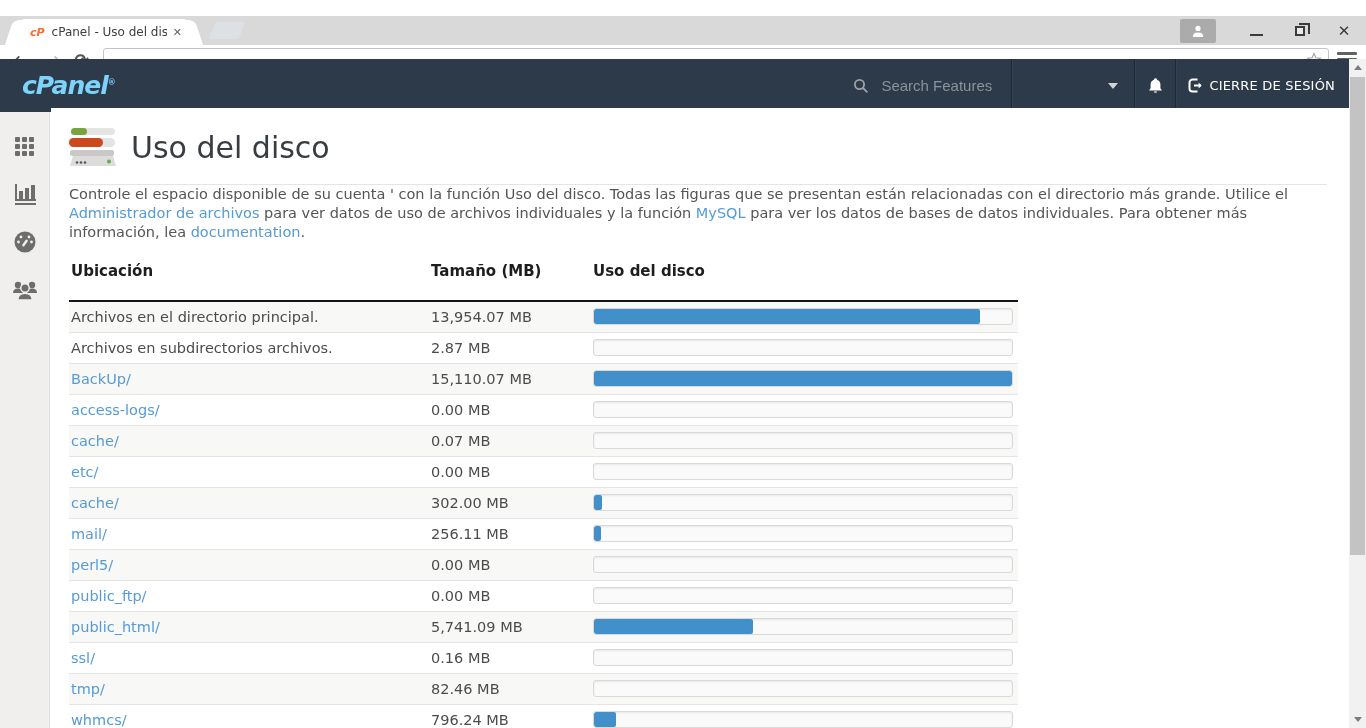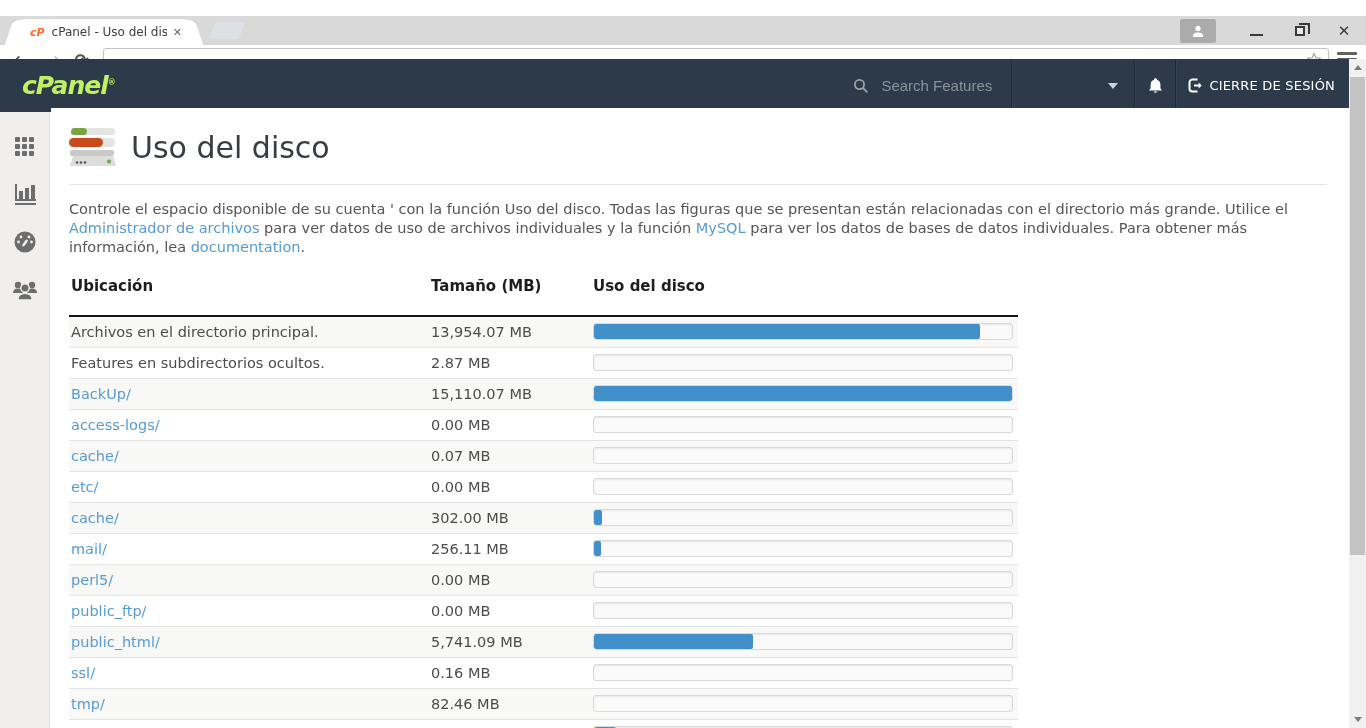--- a/index.html
+++ b/index.html
@@ -38,21 +38,21 @@
   .urlbar { position:relative; flex:1; height:24px; margin:0 8px 0 14px; border:1px solid #c3c3c3; border-radius:3px;
             background:#fff; display:flex; align-items:center; }
   .urlbar input { flex:1; border:none; outline:none; height:20px; font-size:13px; padding:0 8px; background:transparent; }
   .star-icon { margin-right:6px; display:flex; }
   .menu-btn { width:20px; margin-right:9px; display:flex; flex-direction:column; gap:3px; }
   .menu-btn span { height:3px; background:#616161; border-radius:1px; }
 
   
   .cp-header { position:absolute; top:59px; left:0; width:1349px; height:53px; background:#2c3a49;
                display:flex; align-items:center; }
-  .cp-logo { color:#bef264; font-size:25px; font-weight:bold; font-style:italic; letter-spacing:-1px;
+  .cp-logo { color:#7dd3fc; font-size:25px; font-weight:bold; font-style:italic; letter-spacing:-1px;
              margin-left:22px; font-family:"DejaVu Sans",sans-serif; }
   .cp-logo sup { font-size:8px; font-style:normal; }
   .hdr-right { margin-left:auto; height:100%; display:flex; align-items:stretch; }
   .hdr-sep { width:1px; background:rgba(0,0,0,0.28); box-shadow:1px 0 0 rgba(255,255,255,0.04); }
   .search-cell { width:182px; display:flex; align-items:center; padding-left:24px; }
   .feature-search { background:transparent; border:none; outline:none; color:#f97316; font-size:15px;
                     margin-left:12px; width:130px; font-family:Liberation Sans, sans-serif; }
   .feature-search::placeholder { color:#8b939b; opacity:1; }
   .user-cell { width:122px; display:flex; align-items:center; justify-content:flex-end; padding-right:16px; }
   .caret-down { width:0; height:0; border-left:5px solid transparent; border-right:5px solid transparent;
@@ -77,21 +77,21 @@
              border-right:1px solid #e2e0dd; padding-top:10px; }
   .side-item { height:48px; display:flex; align-items:center; justify-content:center; }
   .grid-icon { display:grid; grid-template-columns:repeat(3,5px); grid-template-rows:repeat(3,5px); gap:2px; }
   .grid-icon span { background:#6d6d6d; border-radius:1px; }
 
   
   .main { position:absolute; top:108px; left:51px; width:1298px; bottom:0; background:#fff;
           padding:10px 22px 0 18px; }
   .page-header { display:flex; align-items:center; padding:8px 0 16px 0; border-bottom:1px solid #e5e5e5; }
   .page-title { font-size:30px; color:#383d42; font-weight:400; margin-left:14px; }
-  .desc { margin-top:15px; font-size:14.5px; line-height:19px; color:#555; }
+  .desc { font-size:14.5px; line-height:19px; color:#555; }
   .desc a { color:#569bd5; text-decoration:none; }
 
   table.disk { border-collapse:collapse; margin-top:15px; width:949px; table-layout:fixed; }
   table.disk col.c1 { width:360px; } table.disk col.c2 { width:162px; } table.disk col.c3 { width:427px; }
   table.disk th { text-align:left; font-size:15px; color:#1d1d1d; font-weight:bold; padding:5px 0 20px 2px;
                   border-bottom:2px solid #151515; }
   table.disk td { padding:6px 0 6px 2px; border-bottom:1px solid #e4e4e4; font-size:14.5px; color:#4c4c4c;
                   height:31px; }
   table.disk tbody tr:nth-child(odd) { background:#f8f8f7; }
   td.loc a { color:#569bd5; text-decoration:none; }
@@ -272,21 +272,21 @@
     <td class="loc"><span>Archivos en el directorio principal.</span></td>
     <td>13,954.07 MB</td>
     <td>
       <div class="track">
         <div class="fill" style="width: 92.35%;"></div>
       </div>
     </td>
   </tr>
 
   <tr>
-    <td class="loc"><span>Features en subdirectorios ocultos.</span></td>
+    <td class="loc"><span>Archivos en subdirectorios archivos.</span></td>
     <td>2.87 MB</td>
     <td>
       <div class="track">
         
       </div>
     </td>
   </tr>
 
   <tr>
     <td class="loc"><a href="#">BackUp/</a></td>

